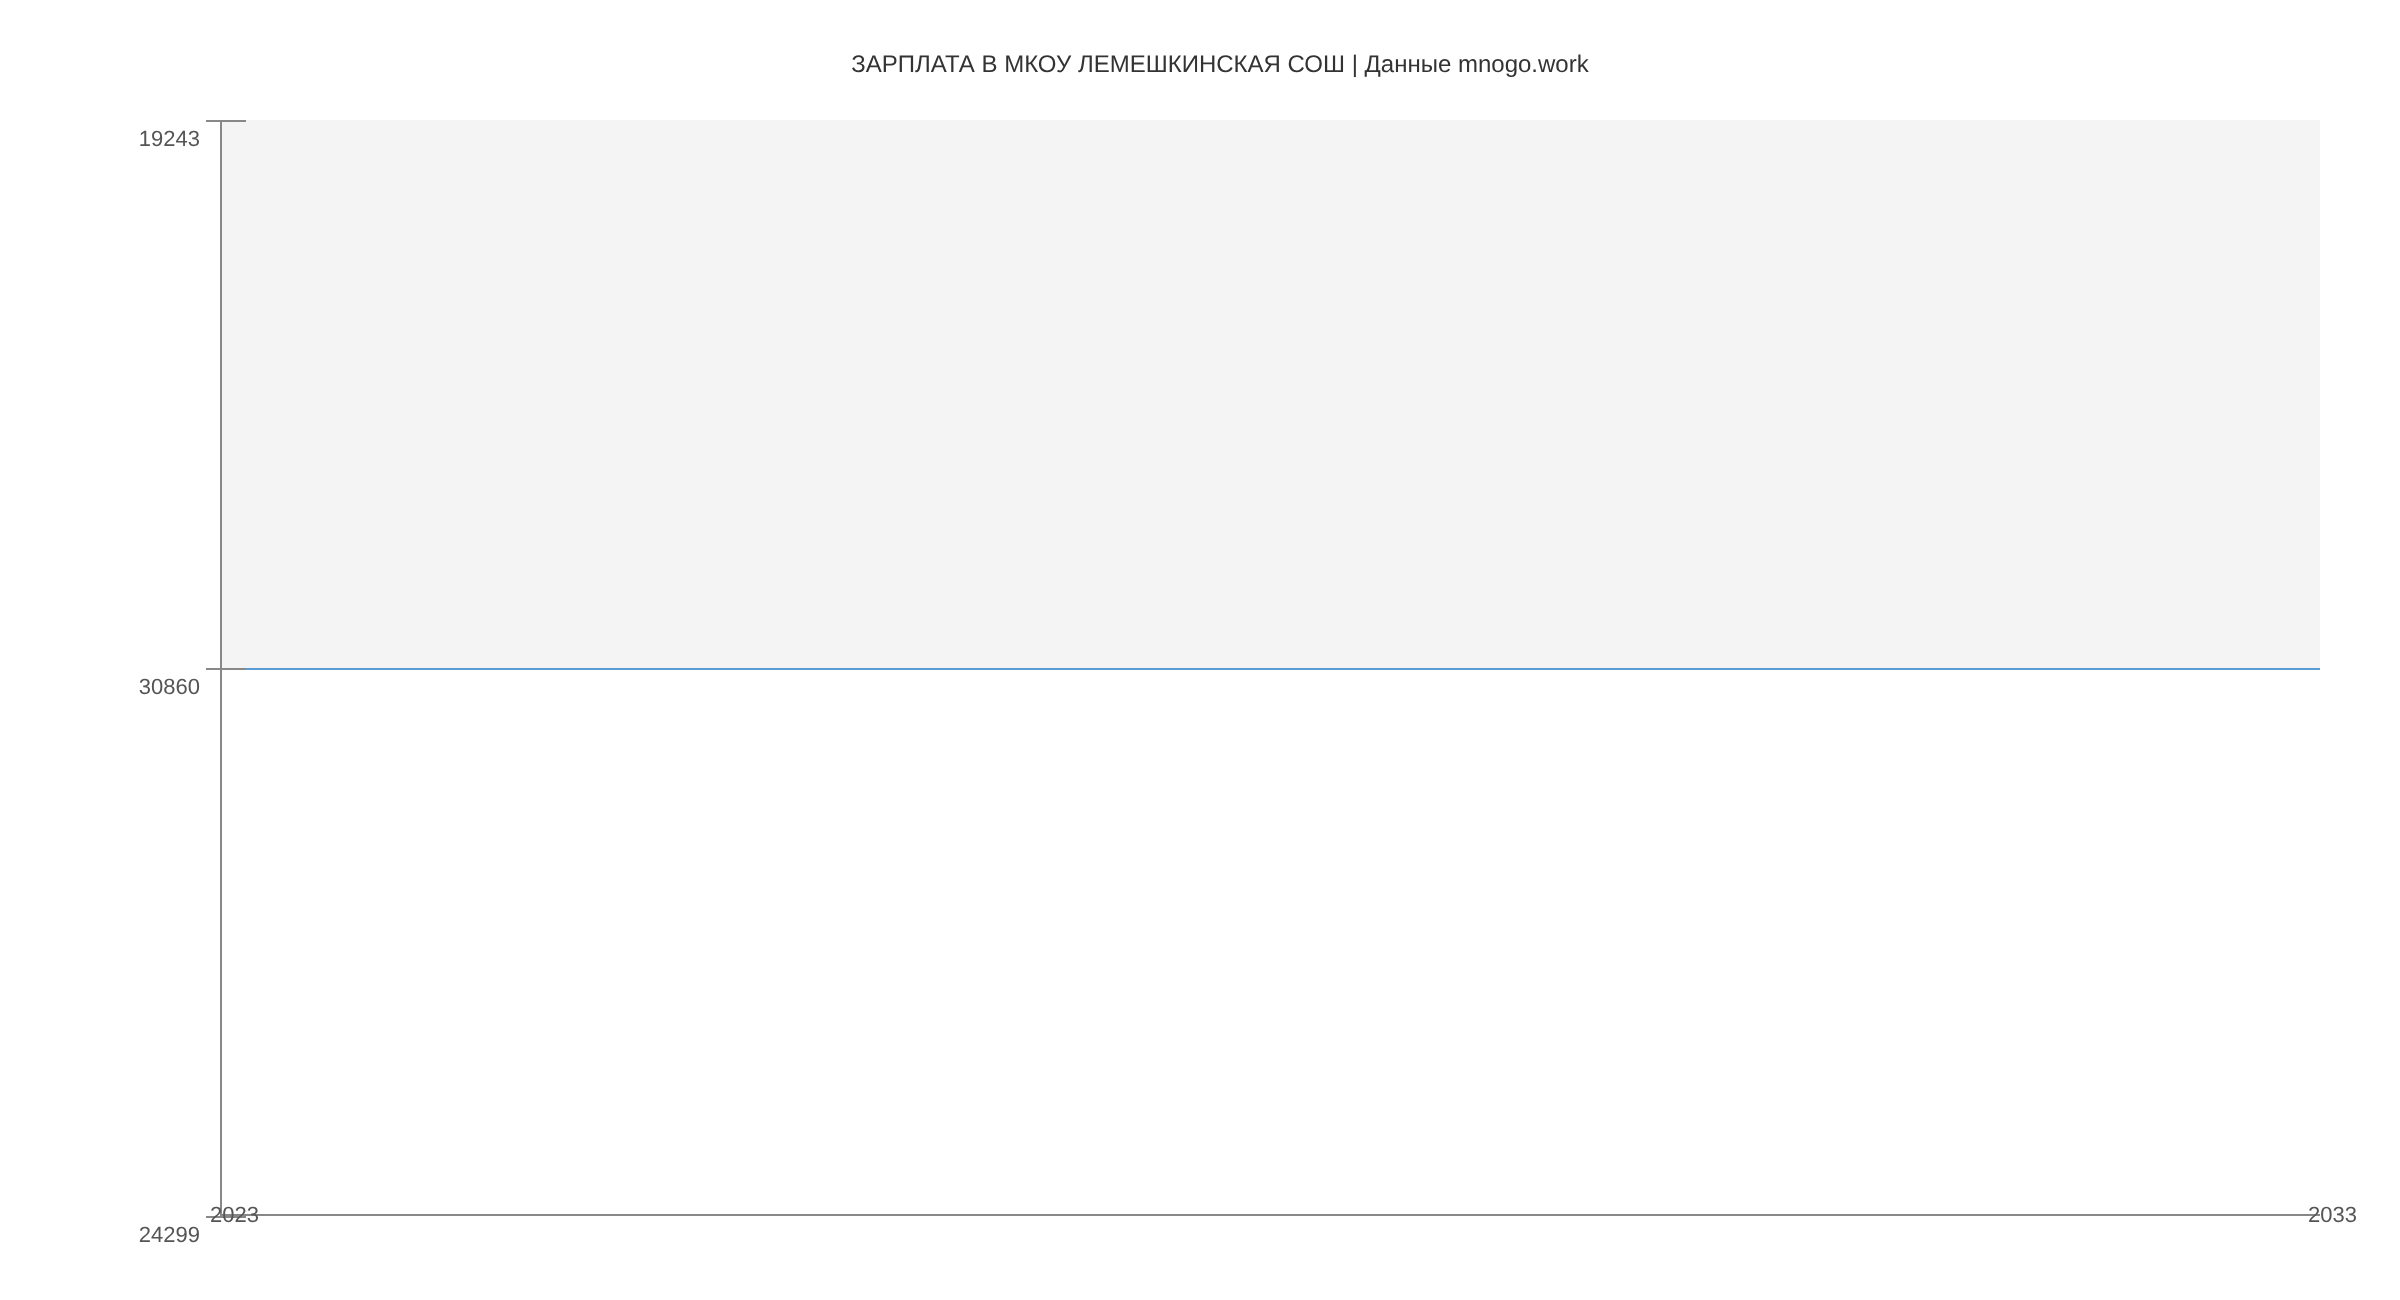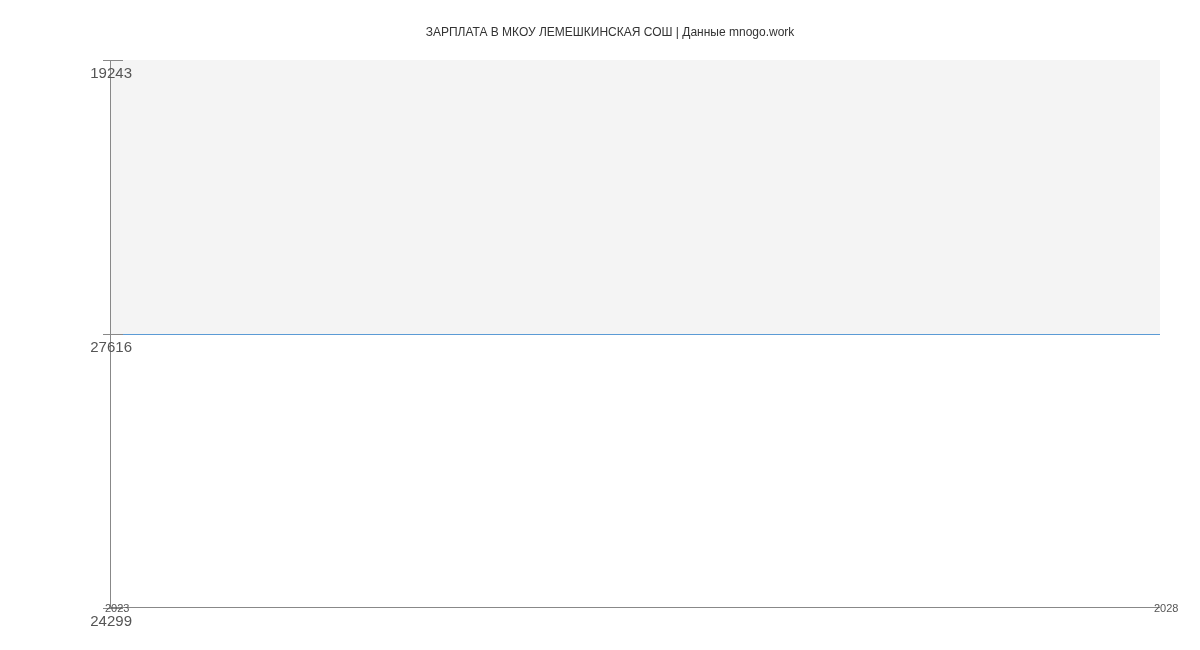--- a/index.html
+++ b/index.html
@@ -60,24 +60,24 @@
       left: 93px;
       width: 7px;
       height: 0;
       border-top: 1px solid #888;
     }
     .y-tick-top { top: 50px; }
     .y-tick-mid { top: 324px; }
     .y-tick-bot { top: 598px; }
     .y-label {
       position: absolute;
-      font-size: 15px;
+      font-size: 11px;
       color: #555;
       text-align: right;
-      right: 1068px;
+      right: 1100px;
     }
     .y-label-top { top: 44px; }
     .y-label-mid { top: 318px; }
     .y-label-bot { top: 592px; }
     .x-label {
       position: absolute;
       font-size: 11px;
       color: #555;
       top: 582px;
     }
@@ -93,18 +93,18 @@
   <div class="plot-area">
     <div class="shaded-region"></div>
     <div class="data-line"></div>
   </div>
 
   <div class="y-tick y-tick-top"></div>
   <div class="y-tick y-tick-mid"></div>
   <div class="y-tick y-tick-bot"></div>
 
   <div class="y-label y-label-top">19243</div>
-  <div class="y-label y-label-mid">27616</div>
+  <div class="y-label y-label-mid">30860</div>
   <div class="y-label y-label-bot">24299</div>
 
   <div class="x-label x-label-left">2023</div>
-  <div class="x-label x-label-right">2028</div>
+  <div class="x-label x-label-right">2033</div>
 </div>
 
 </body></html>

